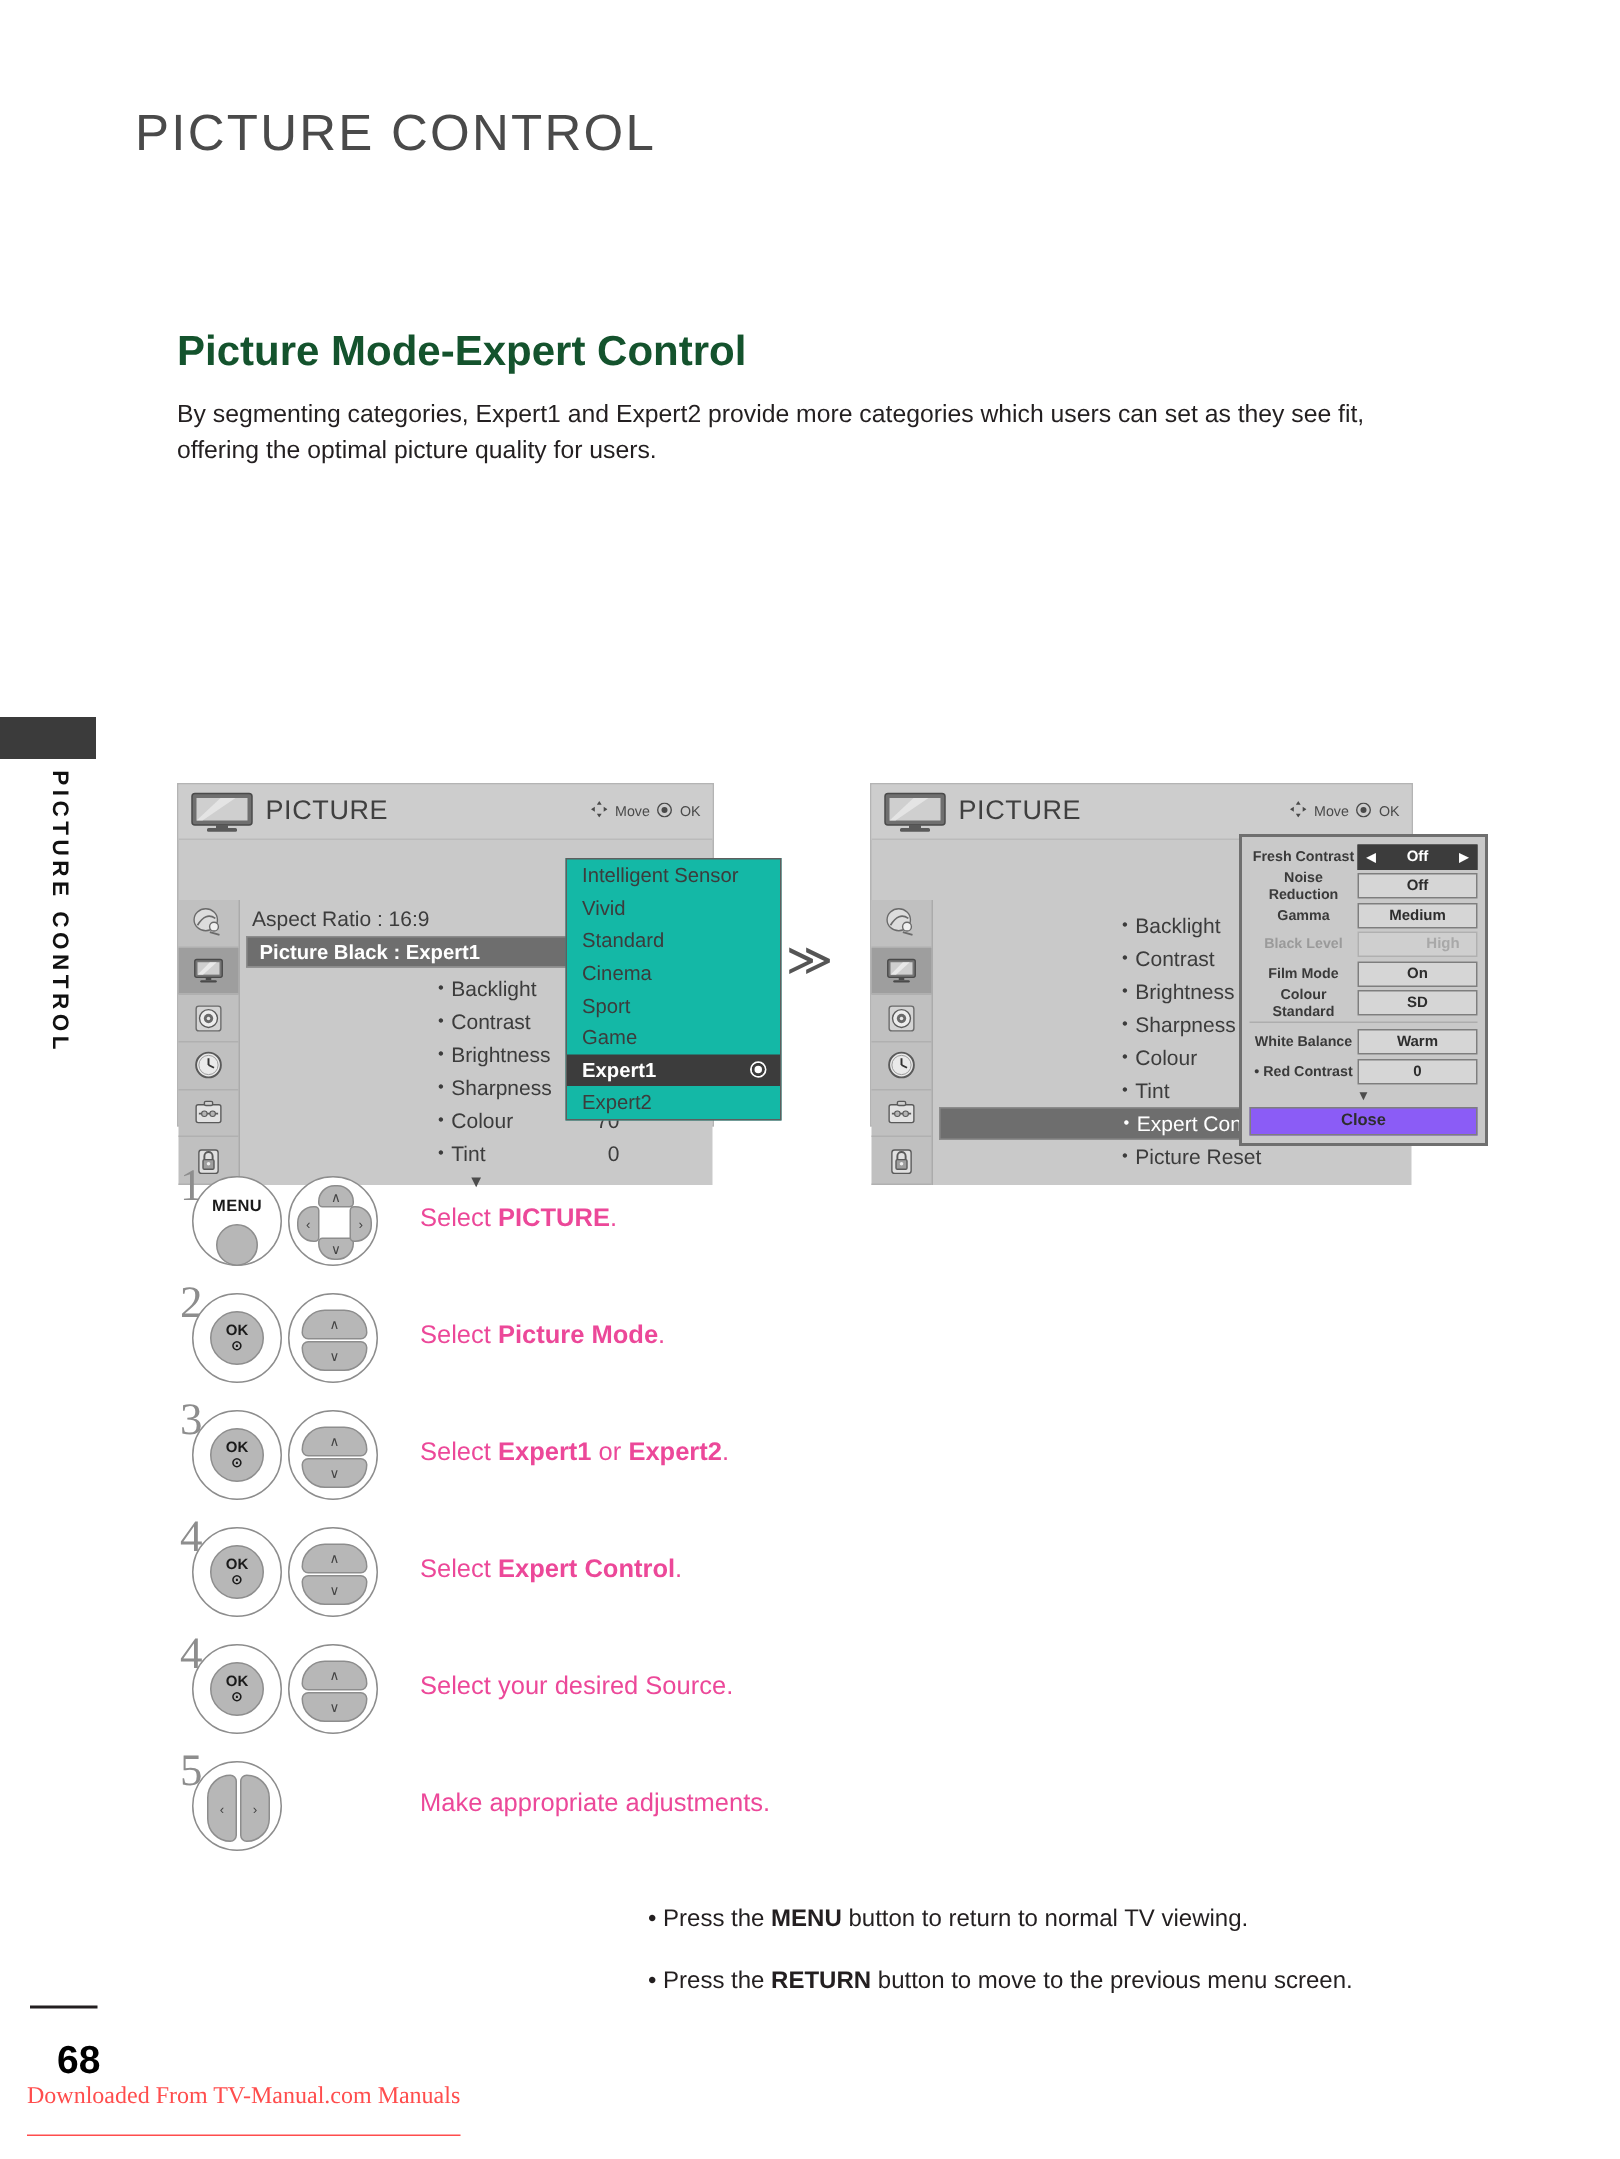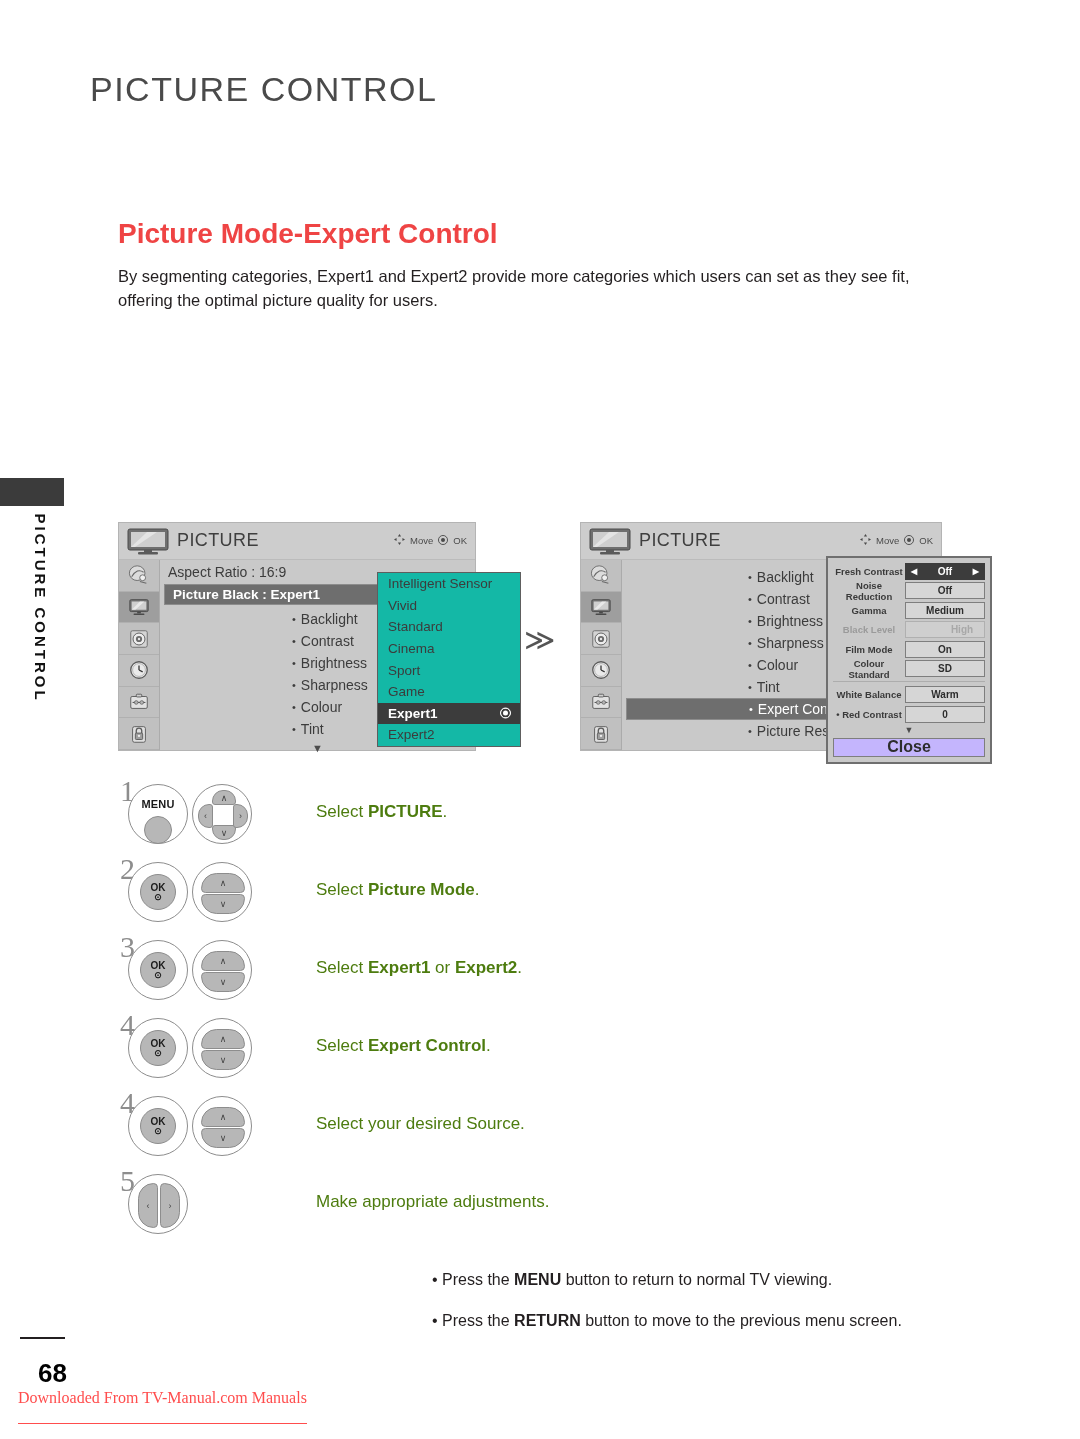--- a/index.html
+++ b/index.html
@@ -51,21 +51,21 @@
     white-space: nowrap;
   }
 
   
   #section-heading {
     position: absolute;
     left: 118px;
     top: 218px;
     font-size: 28px;
     font-weight: 700;
-    color: #ef4444;
+    color: #14532d;
   }
   #intro-text {
     position: absolute;
     left: 118px;
     top: 264px;
     width: 845px;
     font-size: 16.5px;
     line-height: 24px;
     color: #231f20;
   }
@@ -105,21 +105,21 @@
     right: 8px;
     top: 11px;
     font-size: 9.5px;
     color: #4a4a4a;
     display: flex;
     align-items: center;
     gap: 5px;
   }
   .hint-move-icon, .hint-ok-icon { display:inline-block; }
 
-  .osd-body { position: relative; height: 190px; display: flex; }
+  .osd-body { position: relative; height: 190px; display: flex; margin-top: 40px; }
 
   .icon-rail {
     width: 40px;
     background: #c0c0c0;
     border-right: 1px solid #ababab;
     display: flex;
     flex-direction: column;
   }
   .rail-icon {
     flex: 1;
@@ -265,23 +265,23 @@
   .ep-divider {
     height: 1px; background: #adadad; margin: 3px 0 4px 0;
   }
   .ep-scroll {
     text-align: center; font-size: 9px; color: #4c4c4c;
     line-height: 10px; margin-top: 1px;
   }
   #ep-close {
     margin-top: 3px;
     height: 17px;
-    background: #c4b5fd;
+    background: #8b5cf6;
     border: 1px solid #7e7e7e;
-    font-size: 16px; font-weight: 700; color: #2d2d2d;
+    font-size: 11px; font-weight: 700; color: #2d2d2d;
     display: flex; align-items: center; justify-content: center;
   }
 
   
   #steps { position: absolute; left: 118px; top: 778px; width: 850px; }
   .step {
     position: relative;
     height: 78px;
   }
   .step-num {
@@ -335,22 +335,21 @@
     width: 26px; height: 26px;
     border-radius: 50%;
     background: #b7b7b7;
     border: 1px solid #8d8d8d;
   }
   .step-text {
     position: absolute;
     left: 162px;
     top: 24px;
     font-size: 17px;
-    color: #4d7c0f;
-    margin-left: 36px;
+    color: #ec4899;
   }
   .step-text b { font-weight: 700; }
 
   
   .dpad-seg {
     position: absolute;
     background: #b7b7b7;
     border: 1px solid #8d8d8d;
     display: flex; align-items: center; justify-content: center;
     font-size: 9px; color: #444;

